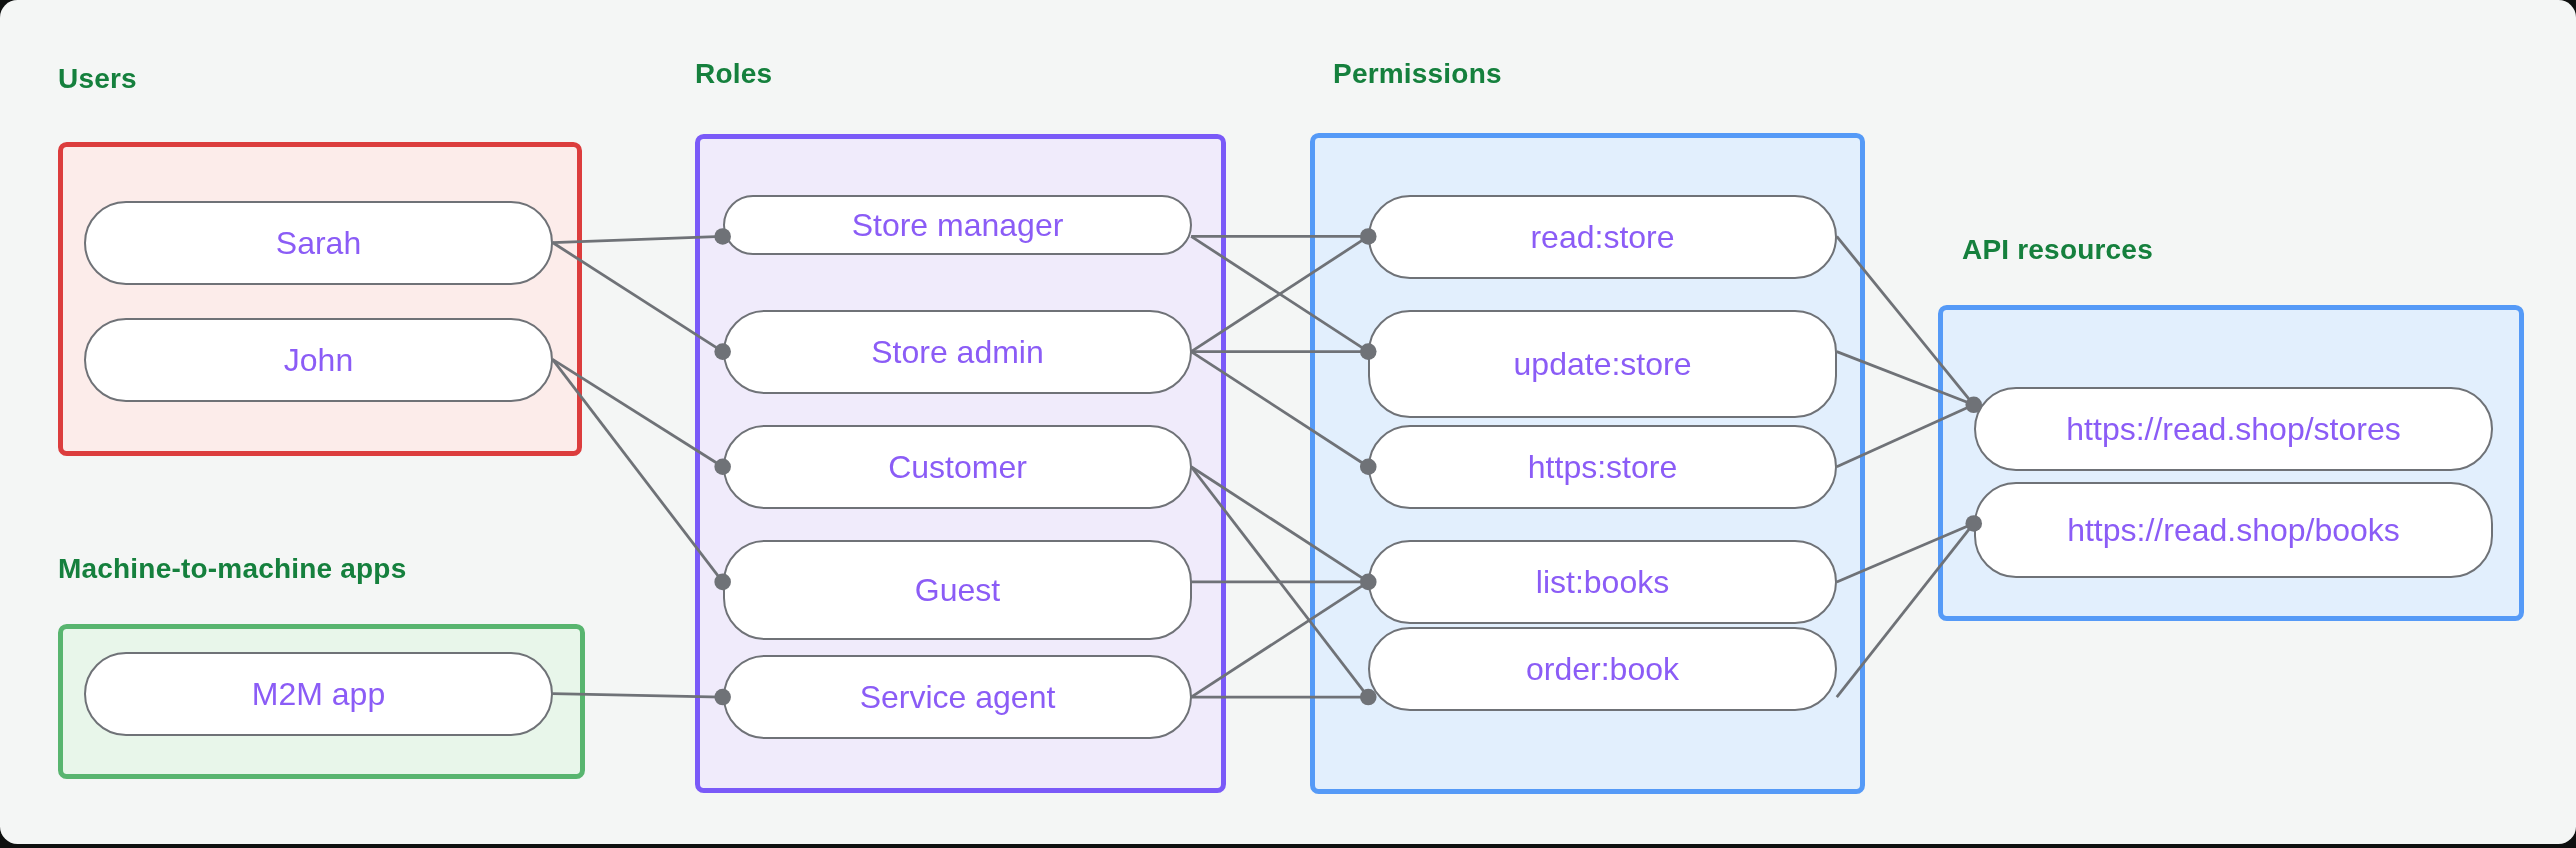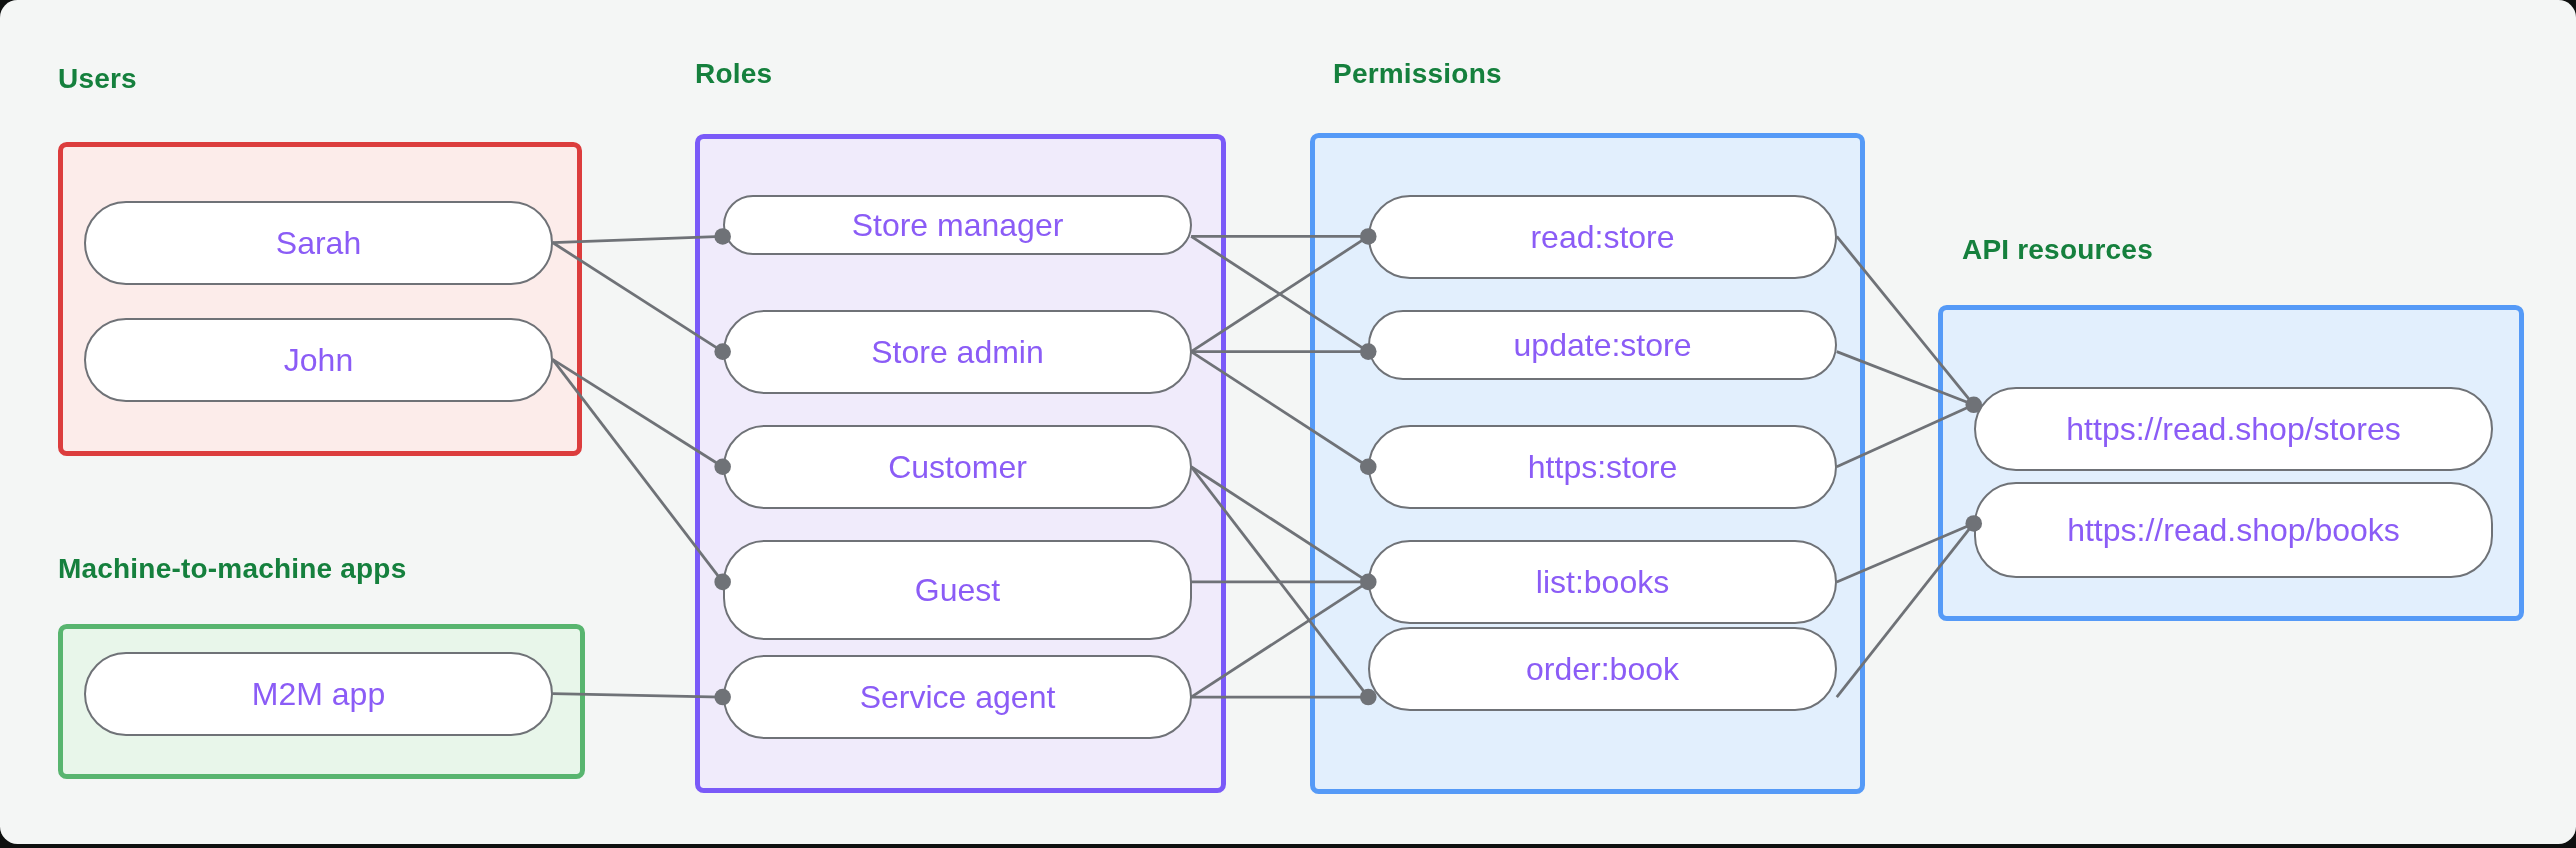--- a/index.html
+++ b/index.html
@@ -70,21 +70,21 @@
   <div id="nodes-layer">
       <div class="node" style="left: 84px; top: 201px; width: 469px; height: 84px;">Sarah</div>
       <div class="node" style="left: 84px; top: 318px; width: 469px; height: 84px;">John</div>
       <div class="node" style="left: 84px; top: 652px; width: 469px; height: 84px;">M2M app</div>
       <div class="node" style="left: 723px; top: 195px; width: 469px; height: 60px;">Store manager</div>
       <div class="node" style="left: 723px; top: 310px; width: 469px; height: 84px;">Store admin</div>
       <div class="node" style="left: 723px; top: 425px; width: 469px; height: 84px;">Customer</div>
       <div class="node" style="left: 723px; top: 540px; width: 469px; height: 100px;">Guest</div>
       <div class="node" style="left: 723px; top: 655px; width: 469px; height: 84px;">Service agent</div>
       <div class="node" style="left: 1368px; top: 195px; width: 469px; height: 84px;">read:store</div>
-      <div class="node" style="left: 1368px; top: 310px; width: 469px; height: 70px;">update:store</div>
+      <div class="node" style="left: 1368px; top: 310px; width: 469px; height: 108px;">update:store</div>
       <div class="node" style="left: 1368px; top: 425px; width: 469px; height: 84px;">https:store</div>
       <div class="node" style="left: 1368px; top: 540px; width: 469px; height: 84px;">list:books</div>
       <div class="node" style="left: 1368px; top: 627px; width: 469px; height: 84px;">order:book</div>
       <div class="node" style="left: 1974px; top: 363px; width: 519px; height: 84px; margin-top: 24px;">https://read.shop/stores</div>
       <div class="node" style="left: 1974px; top: 482px; width: 519px; height: 96px;">https://read.shop/books</div>
     </div>
   <svg id="edge-layer" width="2576" height="848" viewBox="0 0 2952 972">
       <line x1="633" y1="278" x2="828" y2="271" stroke="#6f7277" stroke-width="3.2"></line>
       <line x1="633" y1="278" x2="828" y2="403" stroke="#6f7277" stroke-width="3.2"></line>
       <line x1="633" y1="412" x2="828" y2="535" stroke="#6f7277" stroke-width="3.2"></line>

